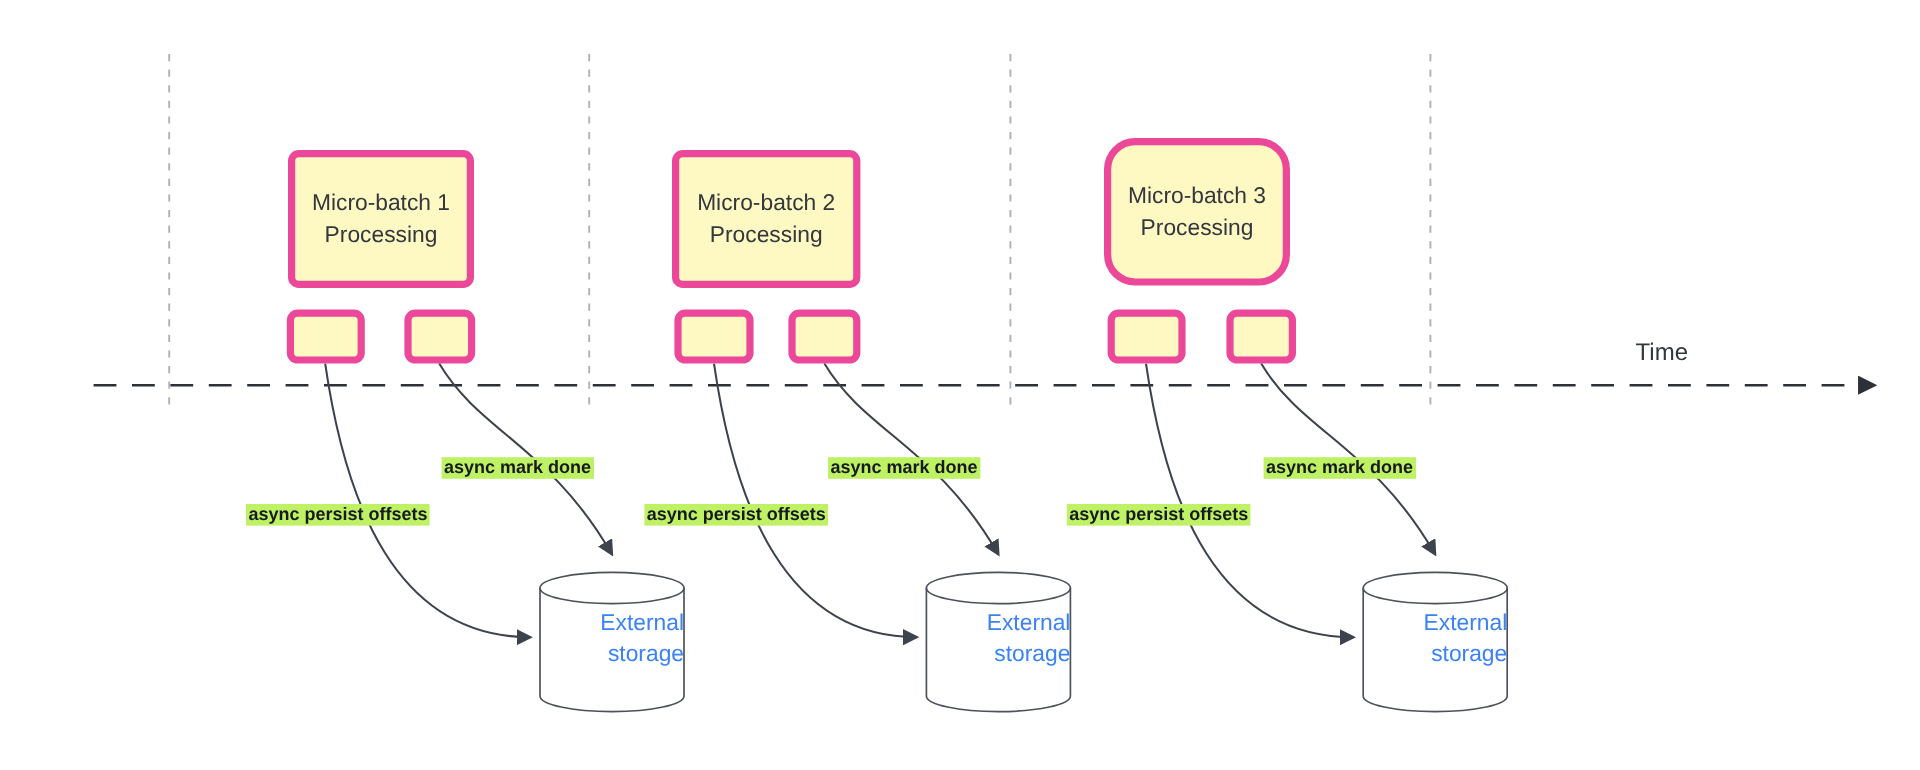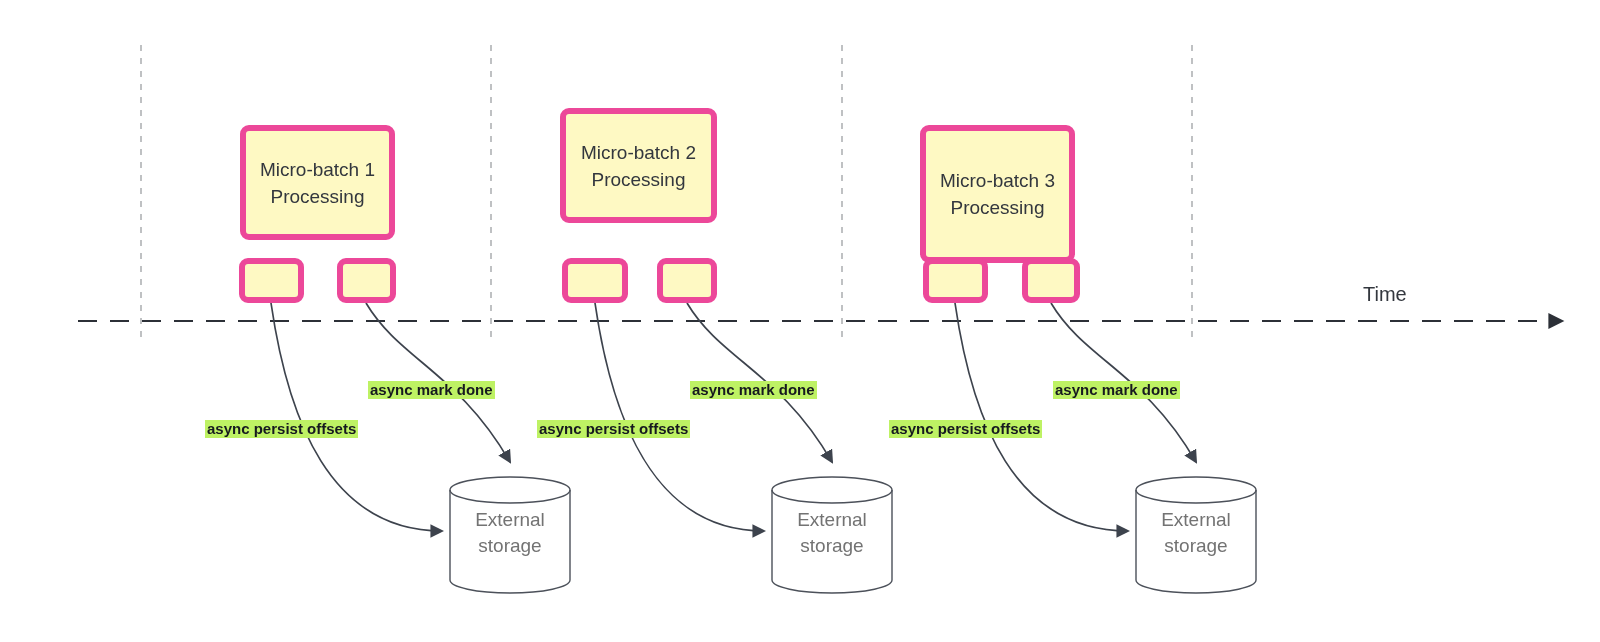--- a/index.html
+++ b/index.html
@@ -15,22 +15,22 @@
   .bigbox {
     display:flex; align-items:center; justify-content:center; text-align:center;
     font-size:19px; line-height:27px; color:#33373e; white-space:pre-line;
   }
   .async-label {
     position:absolute; z-index:3; font-size:15px; font-weight:bold;
     color:#16191f; background:#bef264; padding:0 2px; white-space:nowrap;
     line-height:18px;
   }
   .storage-label {
-    position:absolute; z-index:3; width:120px; text-align:center;
-    font-size:19px; line-height:26px; color:#737373; white-space:pre-line;
+    position:absolute; z-index:3; width:120px; text-align:right;
+    font-size:19px; line-height:26px; color:#3b82f6; white-space:pre-line;
   }
   .time-label {
     position:absolute; z-index:3; font-size:20px; color:#33373e;
   }
 </style>
 </head>
 <body>
 
 <div class="canvas">
 
@@ -76,30 +76,30 @@
 
   <div class="node bigbox" style="left:240px; top:125px; width:155px; height:115px;">Micro-batch 1
 Processing</div>
   <div class="node" style="left:239px; top:258px; width:65px; height:45px;"></div>
   <div class="node" style="left:337px; top:258px; width:59px; height:45px;"></div>
   <div class="async-label" style="left:205px; top:420px;">async persist offsets</div>
   <div class="async-label" style="left:368px; top:381px;">async mark done</div>
   <div class="storage-label" style="left:450px; top:507px;">External
 storage</div>
 
-  <div class="node bigbox" style="left:560px; top:108px; width:157px; height:115px;">Micro-batch 2
+  <div class="node bigbox" style="left:560px; top:125px; width:157px; height:115px;">Micro-batch 2
 Processing</div>
   <div class="node" style="left:562px; top:258px; width:66px; height:45px;"></div>
   <div class="node" style="left:657px; top:258px; width:60px; height:45px;"></div>
   <div class="async-label" style="left:537px; top:420px;">async persist offsets</div>
   <div class="async-label" style="left:690px; top:381px;">async mark done</div>
   <div class="storage-label" style="left:772px; top:507px;">External
 storage</div>
 
-  <div class="node bigbox" style="left:920px; top:125px; width:155px; height:138px;">Micro-batch 3
+  <div class="node bigbox" style="left:920px; top:115px; width:155px; height:123px;border-radius:26px;">Micro-batch 3
 Processing</div>
   <div class="node" style="left:923px; top:258px; width:65px; height:45px;"></div>
   <div class="node" style="left:1022px; top:258px; width:58px; height:45px;"></div>
   <div class="async-label" style="left:889px; top:420px;">async persist offsets</div>
   <div class="async-label" style="left:1053px; top:381px;">async mark done</div>
   <div class="storage-label" style="left:1136px; top:507px;">External
 storage</div>
 
   <div class="time-label" style="left:1363px; top:257px;margin-top:26px;">Time</div>
 

